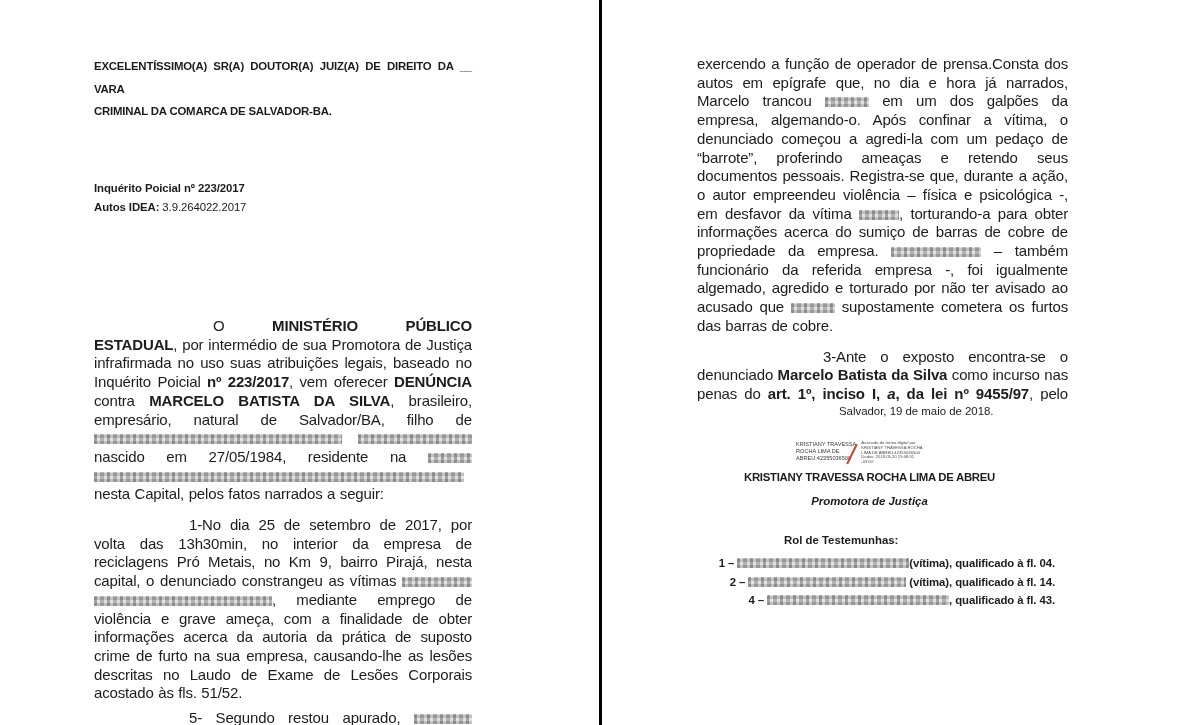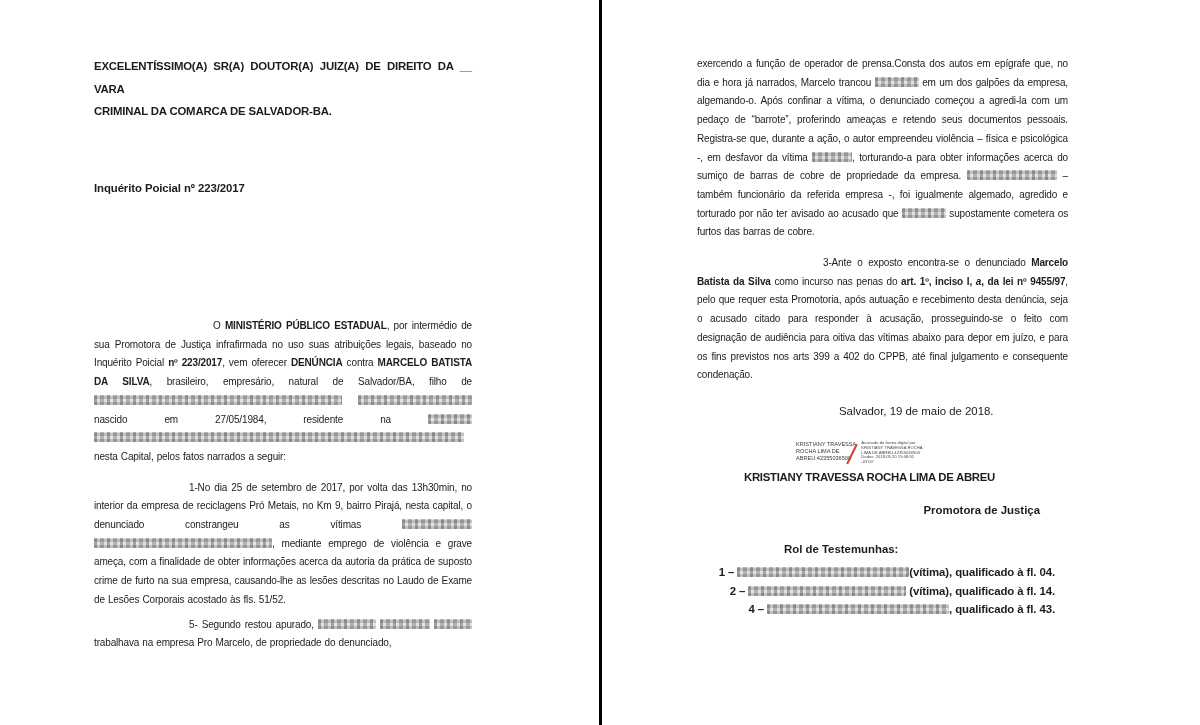--- a/index.html
+++ b/index.html
@@ -20,21 +20,21 @@
   .h1 .line-fill{display:block;text-align:justify;text-align-last:justify;}
   .h1 .line2{display:block;}
 
   .refs{position:absolute;top:179px;left:94px;width:378px;
         font-size:11.4px;line-height:18.7px;font-weight:700;letter-spacing:-0.1px;}
   .refs .val{font-weight:400;margin-left:3px;}
 
   .bodyl{position:absolute;top:317px;left:94px;width:378px;}
   .bodyr{position:absolute;top:55px;left:95px;width:371px;max-height:346px;overflow:hidden;}
 
-  .para{margin:0;font-size:10px;line-height:18.7px;text-align:justify;
+  .para{margin:0;font-size:15px;line-height:18.7px;text-align:justify;
         letter-spacing:-0.15px;word-spacing:0.5px;}
   .para + .para{margin-top:12px;}
   .para.gap-sm{margin-top:6px;}
   .ind-119{text-indent:119px;}
   .ind-95{text-indent:95px;}
   .ind-126{text-indent:126px;}
   .b{font-weight:700;}
   .bi{font-weight:700;font-style:italic;}
 
   
@@ -50,38 +50,39 @@
 
   
   .sigblock{position:absolute;top:402px;left:82px;width:371px;font-size:11.4px;line-height:18.7px;}
   .date{margin:0;padding-left:155px;}
   .stamp{position:relative;margin:20px 0 0 112px;height:26px;display:flex;gap:5px;}
   .stamp-l{font-size:5.6px;line-height:6.9px;color:#3a3a3a;white-space:nowrap;letter-spacing:0;}
   .stamp-r{font-size:4.2px;line-height:4.9px;color:#4a4a4a;white-space:nowrap;letter-spacing:0;}
   .stamp-slash{position:absolute;left:55px;top:2px;width:1.6px;height:22px;
                background:#cf4237;transform:rotate(26deg);}
   .name{margin:1px 0 0 0;font-weight:700;text-align:center;letter-spacing:-0.3px;}
-  .role{margin:15px;font-weight:700;text-align:right;}
+  .role{margin:6px;font-weight:700;text-align:center;font-style:italic;}
   .rol{margin:20px 0 0 100px;font-weight:700;}
   .wlist{margin-top:4px;padding-left:8px;text-align:right;}
   .witem{margin:0;font-size:11.4px;line-height:18.8px;letter-spacing:-0.1px;}
 </style>
 </head>
 <body>
 
 <div class="doc">
 
   <section class="page left">
     <div class="h1">
       <span class="line-fill">EXCELENTÍSSIMO(A) SR(A) DOUTOR(A) JUIZ(A) DE DIREITO DA __ VARA</span>
       <span class="line2">CRIMINAL DA COMARCA DE SALVADOR-BA.</span>
     </div>
 
     <div class="refs">
       <div class="ref">Inquérito Poicial nº 223/2017</div>
+      <div class="ref"><span class="b">Autos IDEA:</span><span class="val">3.9.264022.2017</span></div>
     </div>
 
     <div class="bodyl">
       <p class="para ind-119"><span>O </span><span class="b">MINISTÉRIO PÚBLICO ESTADUAL</span><span>, por intermédio de sua Promotora de Justiça infrafirmada no uso suas atribuições legais, baseado no Inquérito Poicial </span><span class="b">nº 223/2017</span><span>, vem oferecer </span><span class="b">DENÚNCIA</span><span> contra </span><span class="b">MARCELO BATISTA DA SILVA</span><span>, brasileiro, empresário, natural de Salvador/BA, filho de </span><span class="redact" style="width: 248px;"></span><span> </span><span class="redact" style="width: 114px;"></span><span> nascido em 27/05/1984, residente na </span><span class="redact" style="width: 44px;"></span><span> </span><span class="redact" style="width: 370px;"></span><span> nesta Capital, pelos fatos narrados a seguir:</span></p>
       <p class="para ind-95"><span>1-No dia 25 de setembro de 2017, por volta das 13h30min, no interior da empresa de reciclagens Pró Metais, no Km 9, bairro Pirajá, nesta capital, o denunciado constrangeu as vítimas </span><span class="redact" style="width: 70px;"></span><span> </span><span class="redact" style="width: 178px;"></span><span>, mediante emprego de violência e grave ameça, com a finalidade de obter informações acerca da autoria da prática de suposto crime de furto na sua empresa, causando-lhe as lesões descritas no Laudo de Exame de Lesões Corporais acostado às fls. 51/52.</span></p>
       <p class="para ind-95 gap-sm"><span>5- Segundo restou apurado, </span><span class="redact" style="width: 58px;"></span><span> </span><span class="redact" style="width: 50px;"></span><span> </span><span class="redact" style="width: 38px;"></span><span> trabalhava na empresa Pro Marcelo, de propriedade do denunciado,</span></p>
     </div>
   </section>
 
   <div class="divider"></div>

